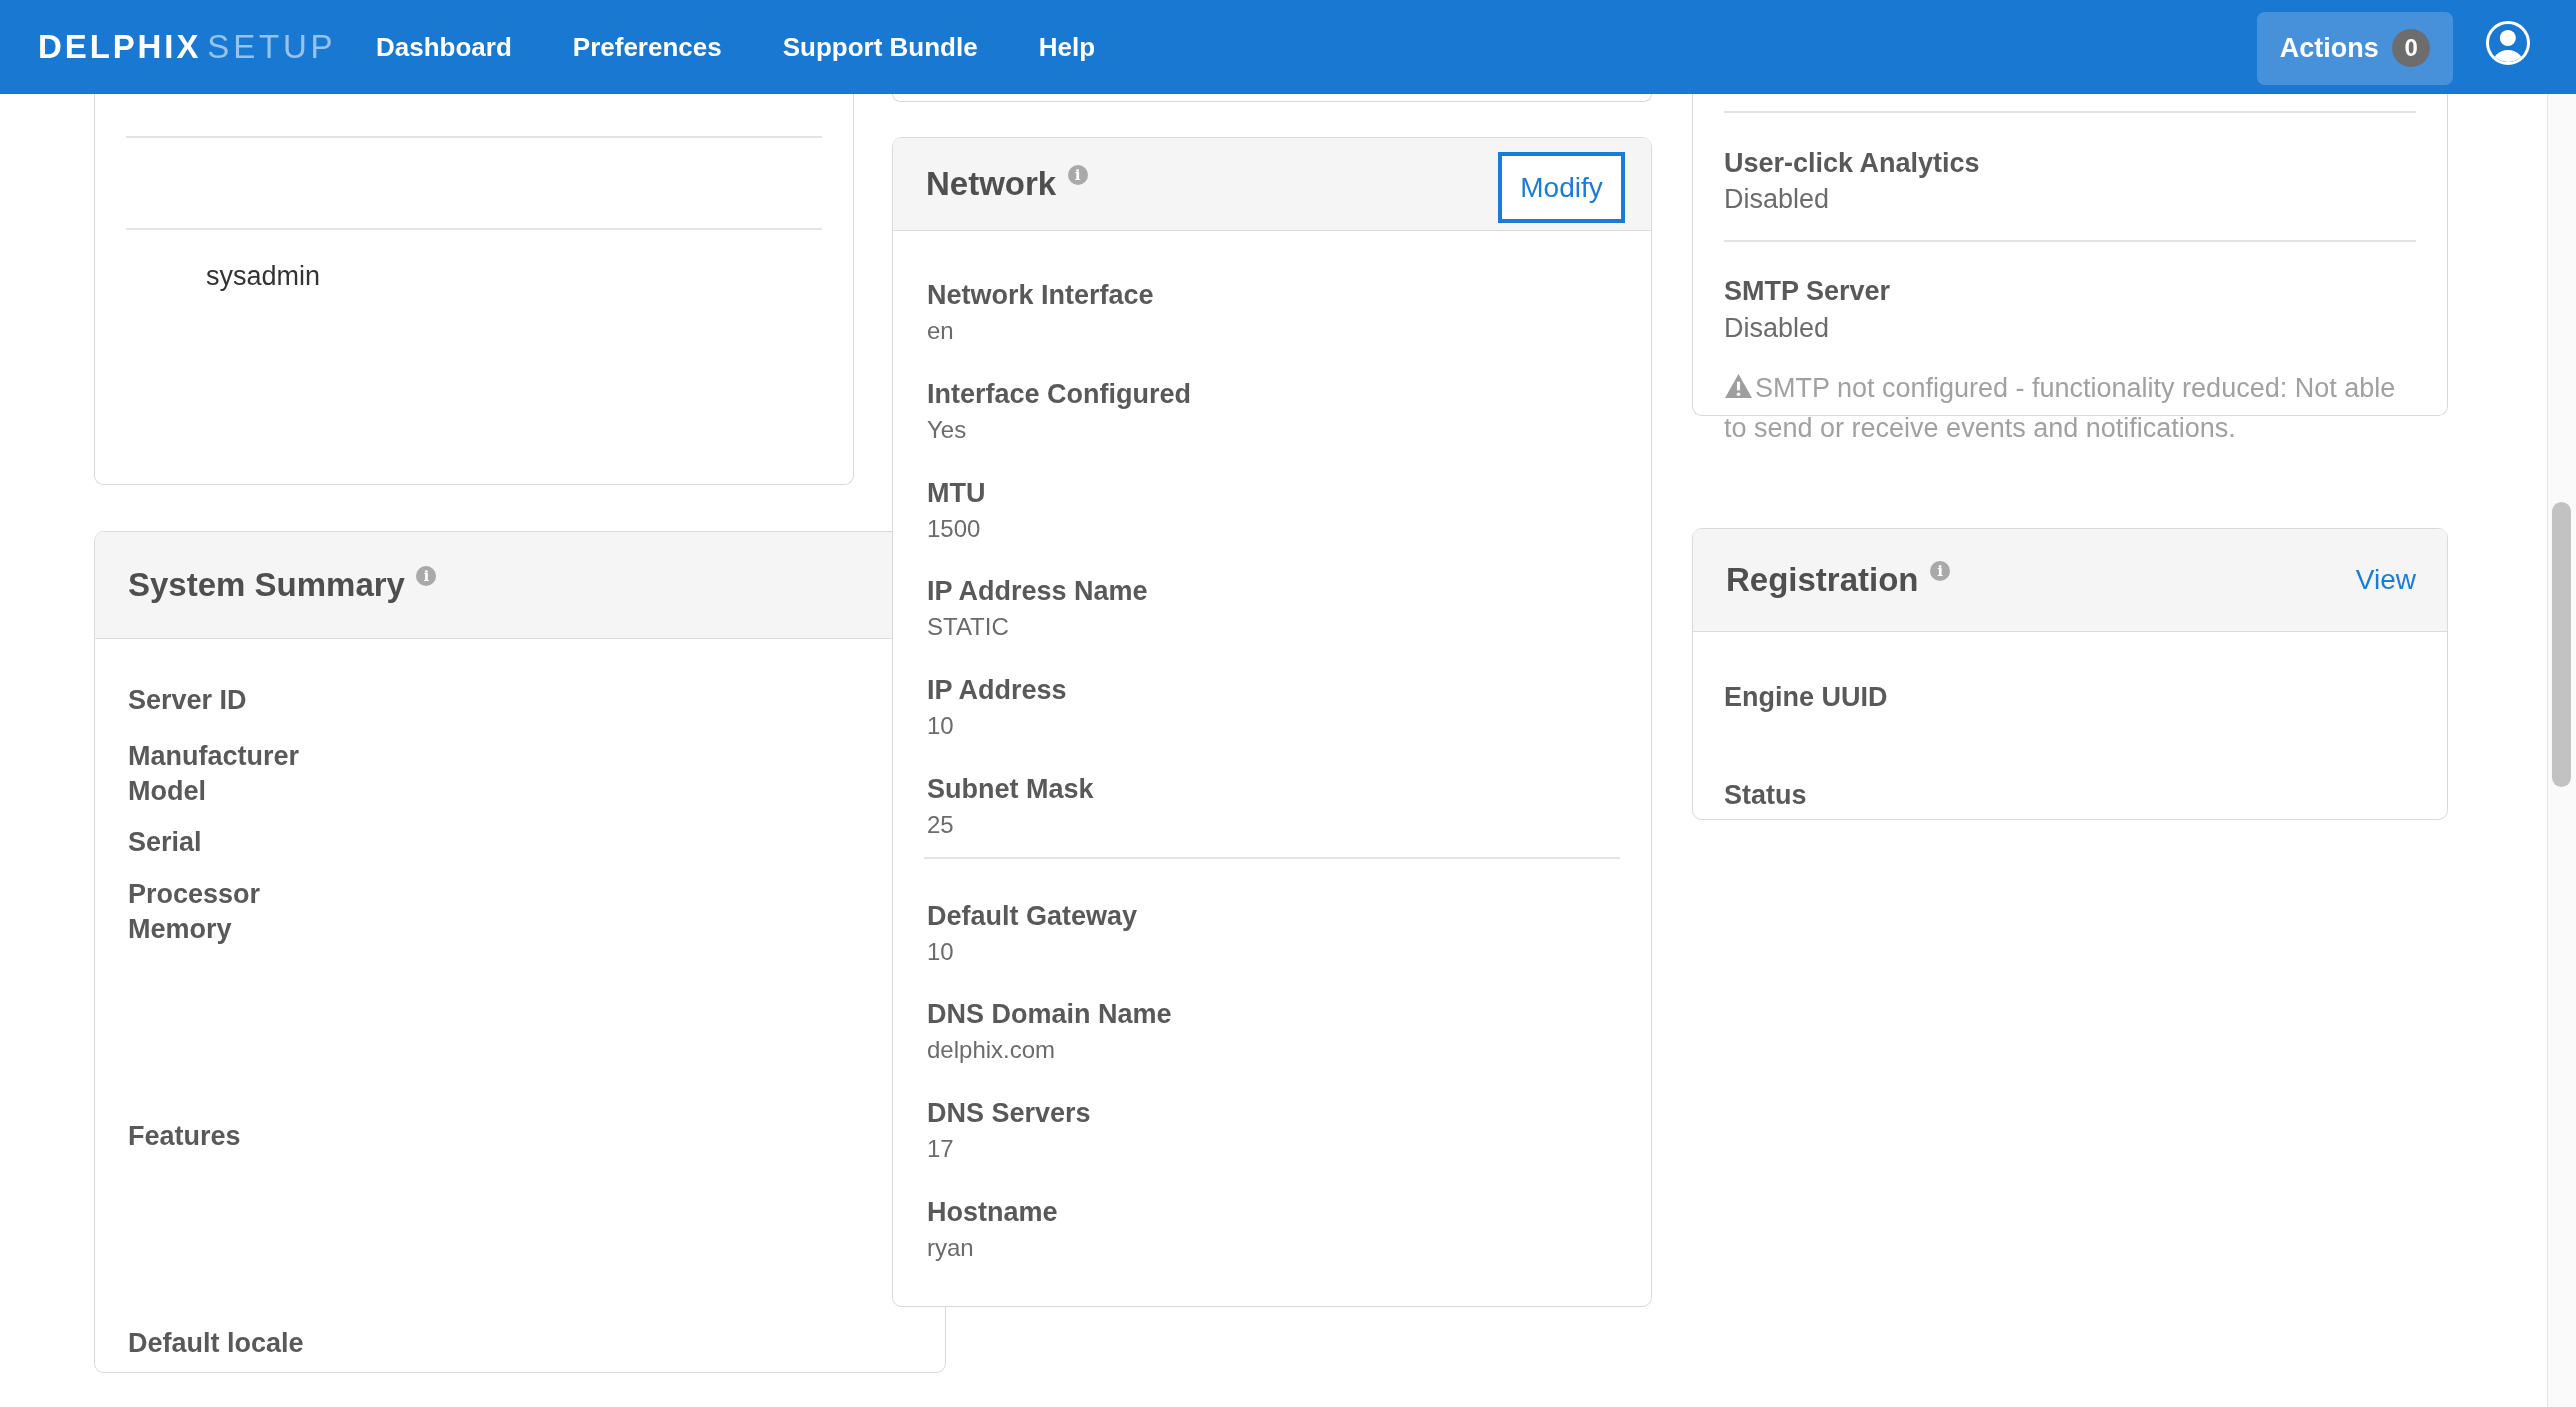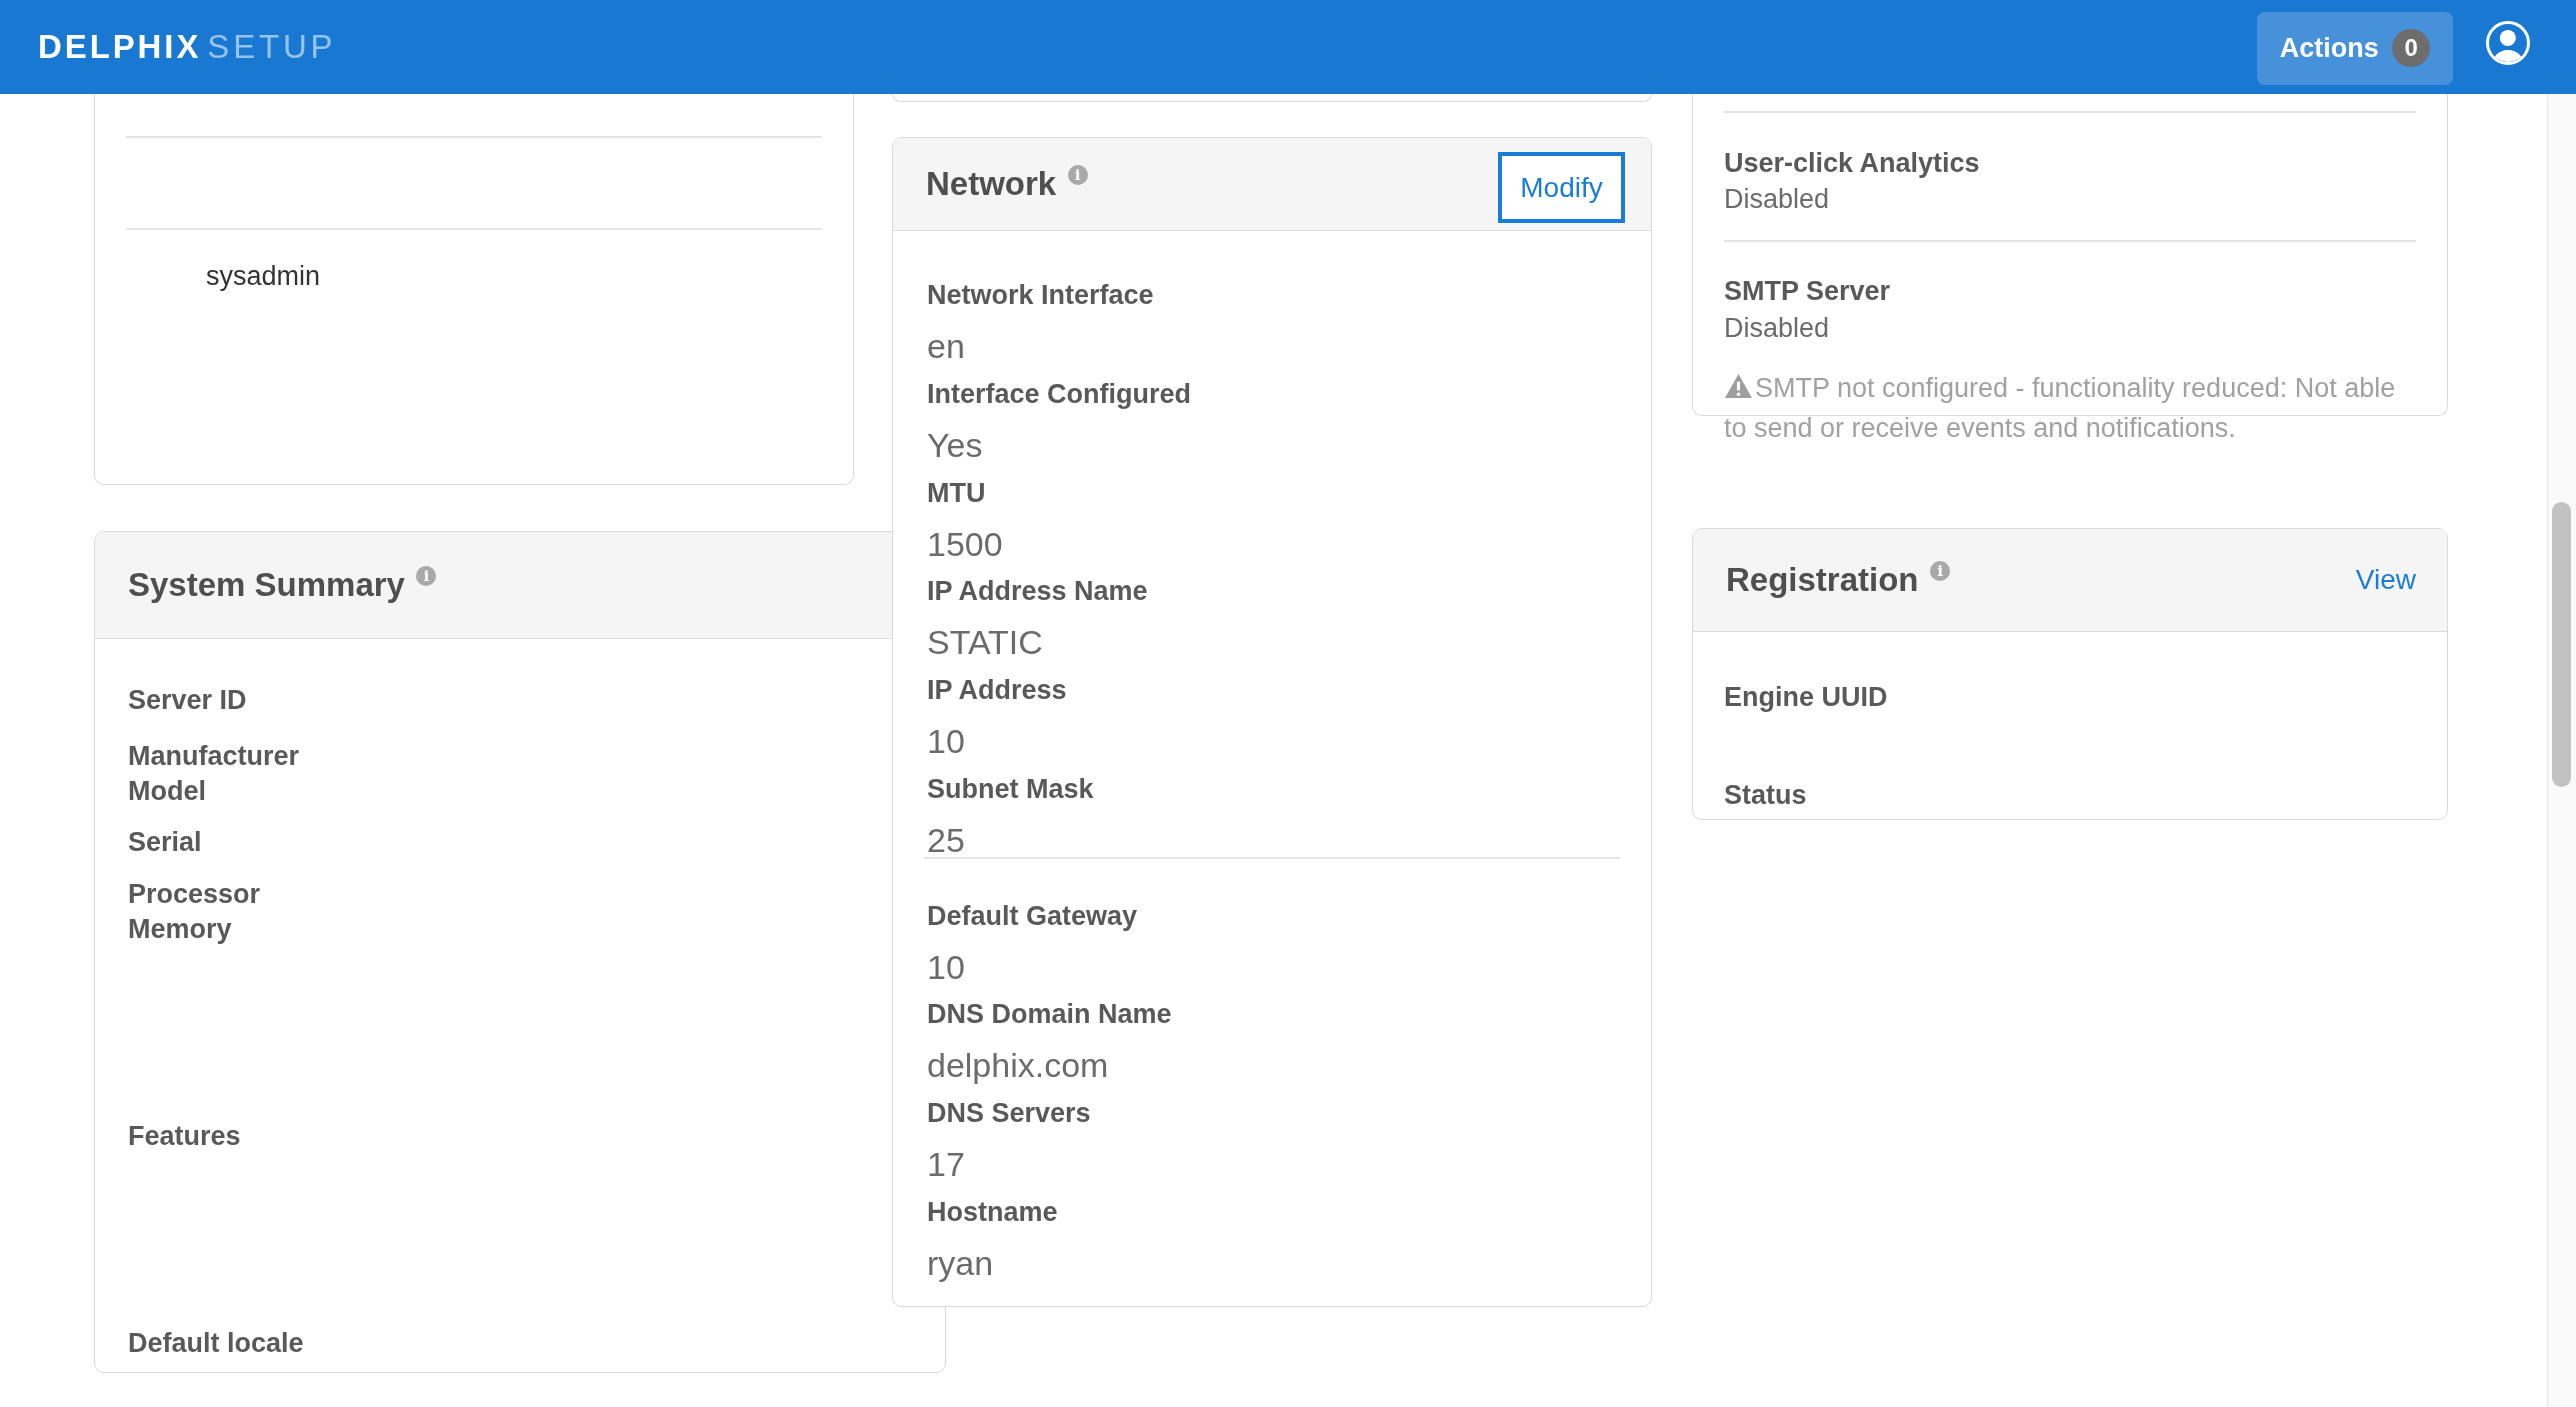--- a/index.html
+++ b/index.html
@@ -92,21 +92,21 @@
   .network-card{left:892px;top:137px;width:760px;height:1170px;}
   .network-card header{height:93px;}
   .modify-btn{
     position:absolute;right:26px;top:14.4px;width:127px;height:71px;
     background:#ffffff;border:4.8px solid var(--accent_blue);
     color:var(--accent_blue);font-size:28px;font-family:"Liberation Sans",sans-serif;
     display:flex;align-items:center;justify-content:center;cursor:pointer;
   }
   .field{position:absolute;left:34px;right:34px;}
   .flabel{font-size:27px;font-weight:700;color:var(--label_gray);line-height:35px;}
-  .fvalue{font-size:34px;color:var(--value_gray);line-height:35px;margin-top:16px;}
+  .fvalue{font-size:24px;color:var(--value_gray);line-height:35px;margin-top:0;}
   .net-divider{top:719px;}
 
   
   .status-card{left:1692px;top:94px;width:756px;height:322px;}
   .s-label{position:absolute;left:31px;font-size:27px;font-weight:700;color:var(--label_gray);}
   .s-value{position:absolute;left:31px;font-size:27px;color:var(--value_gray);}
   .warning{
     position:absolute;left:31px;right:29px;top:276px;
     font-size:27px;line-height:37px;color:var(--muted_gray);
   }
@@ -131,20 +131,26 @@
     border-radius:9.6px;background:var(--scroll_thumb);cursor:pointer;
   }
 </style>
 </head>
 <body>
 
 <nav class="navbar">
   <div class="brand">
     <span class="brand-primary">DELPHIX</span>
     <span class="brand-secondary">SETUP</span>
+  </div>
+  <div class="nav-links">
+    <a class="nav-link">Dashboard</a>
+    <a class="nav-link">Preferences</a>
+    <a class="nav-link">Support Bundle</a>
+    <a class="nav-link">Help</a>
   </div>
   <button class="actions-btn">
     <span class="actions-label">Actions</span>
     <span class="actions-badge">0</span>
   </button>
   <div class="avatar">
     <div class="head"></div>
     <div class="torso"></div>
   </div>
 </nav>

